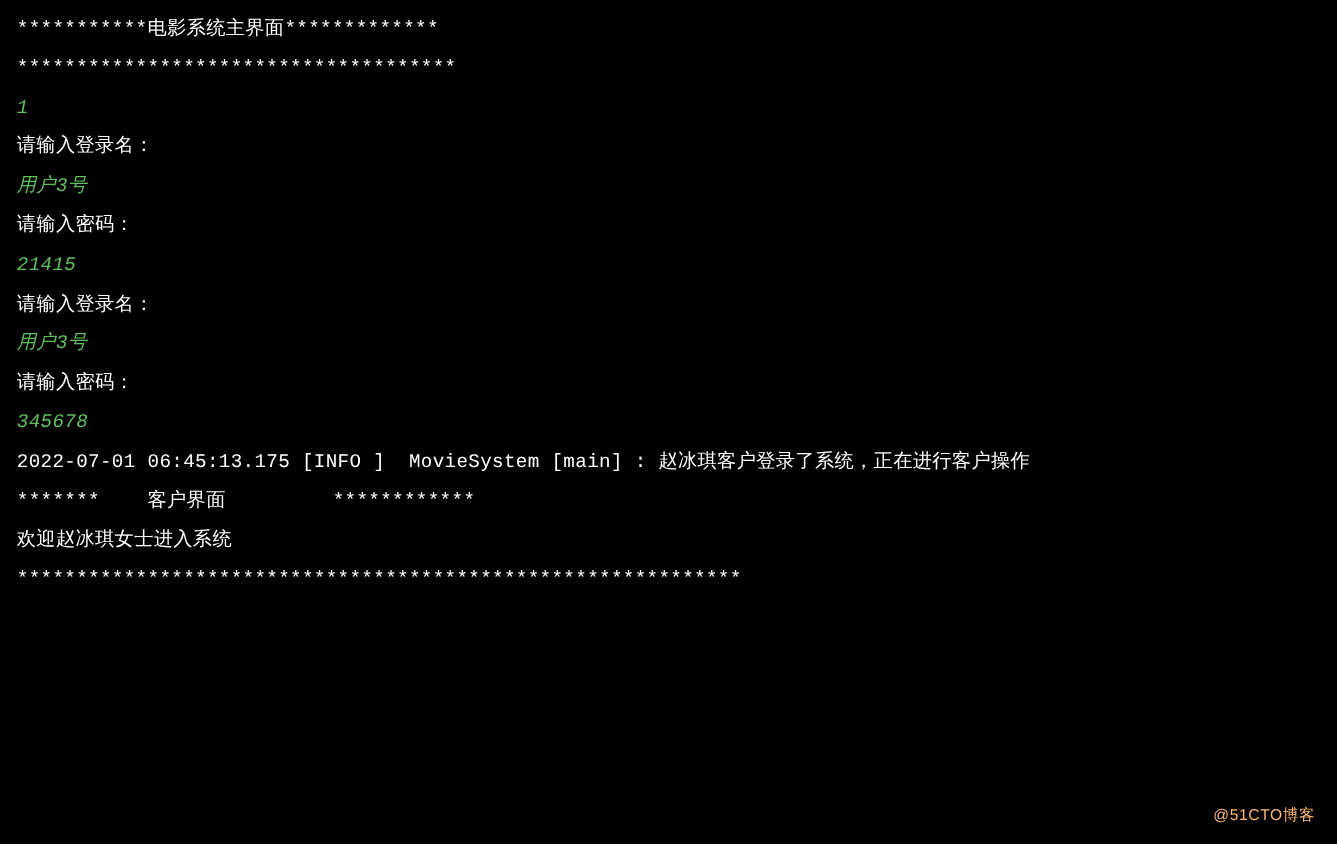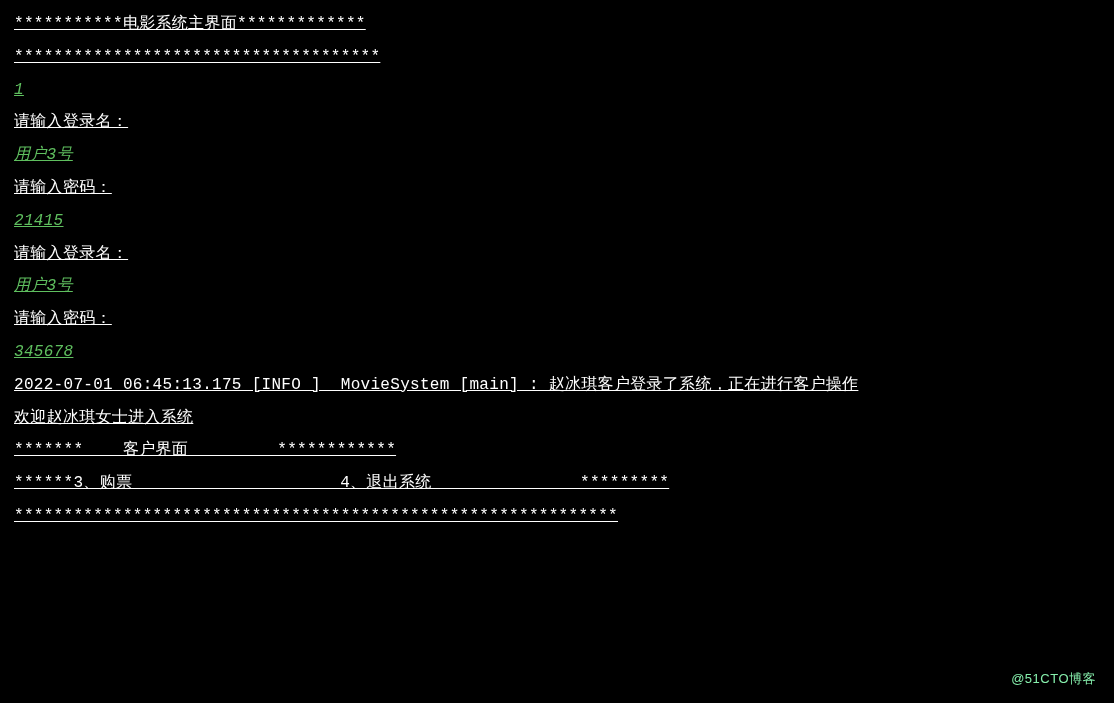--- a/index.html
+++ b/index.html
@@ -15,31 +15,30 @@
       line-height: 2.05;
       padding: 8px 14px;
       width: 1114px;
       height: 703px;
       overflow: hidden;
       position: relative;
     }
     .line {
       white-space: pre;
       letter-spacing: 0.3px;
-      text-decoration: underline;
     }
     .input {
       color: #5fbf5f;
       font-style: italic;
     }
     .watermark {
       position: absolute;
       right: 18px;
       bottom: 10px;
-      color: #86efac;
+      color: #fdba74;
       font-size: 13px;
       font-family: Arial, sans-serif;
       font-style: normal;
       letter-spacing: 0.5px;
     }
   </style>
 </head>
 <body>
 
 <div id="console-root">
@@ -48,18 +47,17 @@
     <div class="line input">1</div>
     <div class="line ">请输入登录名：</div>
     <div class="line input">用户3号</div>
     <div class="line ">请输入密码：</div>
     <div class="line input">21415</div>
     <div class="line ">请输入登录名：</div>
     <div class="line input">用户3号</div>
     <div class="line ">请输入密码：</div>
     <div class="line input">345678</div>
     <div class="line ">2022-07-01 06:45:13.175 [INFO ]  MovieSystem [main] : 赵冰琪客户登录了系统，正在进行客户操作</div>
+    <div class="line ">*******    客户界面         ************</div>
     <div class="line ">欢迎赵冰琪女士进入系统</div>
-    <div class="line ">*******    客户界面         ************</div>
-    <div class="line ">******3、购票                     4、退出系统               *********</div>
     <div class="line ">*************************************************************</div>
   </div>
 <div class="watermark">@51CTO博客</div>
 
 </body></html>

